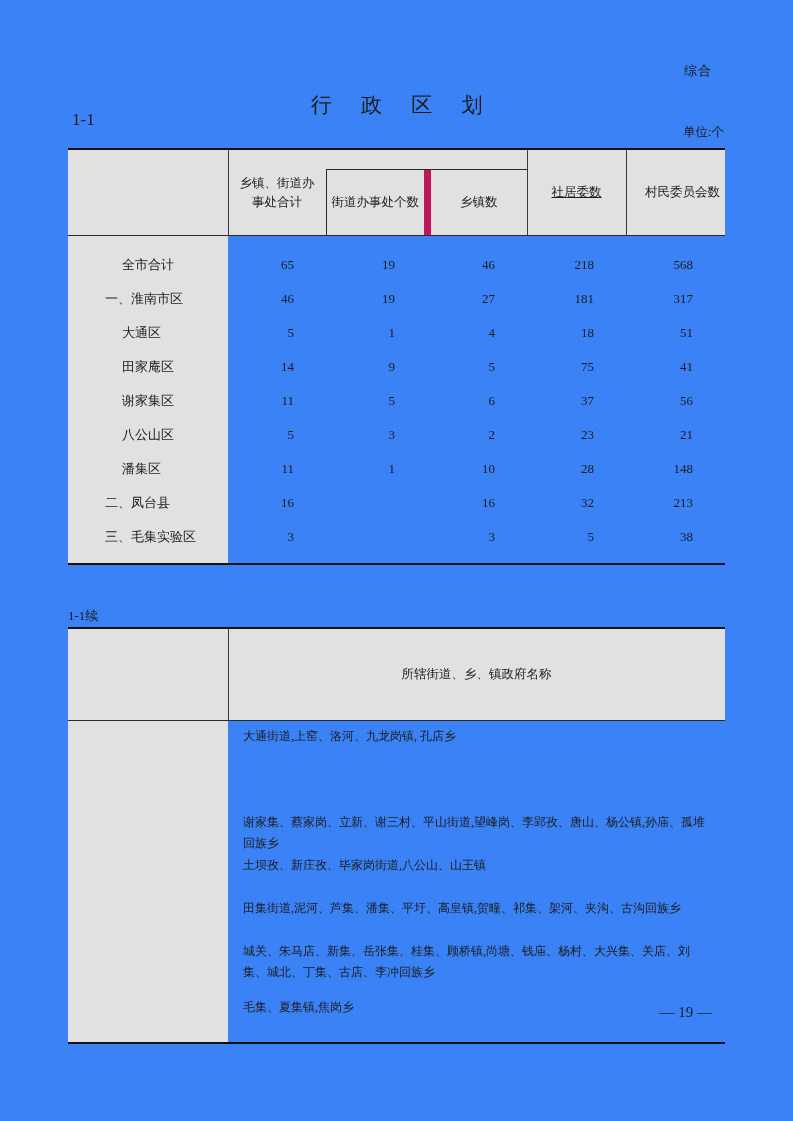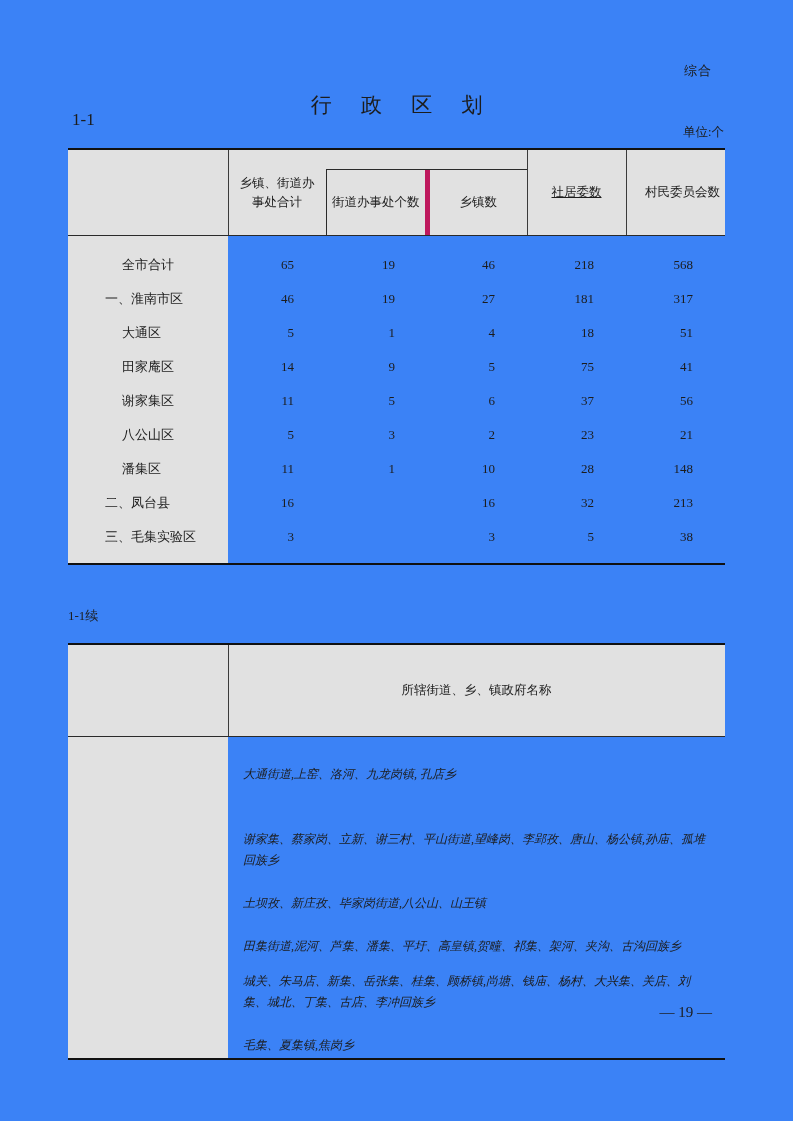--- a/index.html
+++ b/index.html
@@ -28,40 +28,40 @@
   .t1-header { position:relative; height:86px; background:#e1e1e1; border-bottom:1px solid #2a2a2a; }
   .h-cell { position:absolute; top:0; height:100%; display:flex; align-items:center;
             justify-content:center; text-align:center; font-size:12.5px; line-height:19px; }
   .h-total { left:160px; width:98px; padding:0 6px; }
   .h-shequ { left:459px; width:99px;text-decoration:underline; }
   .h-cunmin{ left:558px; width:113px; }
   .h-subbox { position:absolute; left:258px; top:19px; width:201px; bottom:0;
               border-left:1px solid #2a2a2a; border-top:1px solid #2a2a2a; display:flex; }
   .h-subcell { flex:1; display:flex; align-items:center; justify-content:center;
                font-size:12.5px; text-align:center; }
-  .h-subcell:first-child { border-right:5px solid #be185d; }
+  .h-subcell:first-child { border-right:7px solid #be185d; }
 
   .t1-body { position:relative; height:327px; }
   .stub-bg { position:absolute; left:0; top:0; bottom:0; width:160px; background:#e1e1e1; }
   .t1-rows { position:absolute; left:0; right:0; top:0; bottom:0; padding:12px 0 9px; }
   .t1-row { height:34px; display:flex; align-items:center; font-size:13px; }
   .t1-label { width:160px; }
   .lv1 { padding-left:37px; }
   .lv2 { padding-left:54px; }
   .t1-val { text-align:right; padding-right:32px; }
   .c1 { width:98px; } .c2 { width:101px; } .c3 { width:100px; }
   .c4 { width:99px; } .c5 { width:99px; }
 
   
-  .t2 { top:643px; }
+  .t2 { top:627px; }
   .t2-header { position:relative; height:92px; background:#e1e1e1; border-bottom:1px solid #2a2a2a; }
   .t2-header-label { position:absolute; left:160px; right:0; top:0; bottom:0;
                      display:flex; align-items:center; justify-content:center; font-size:12.5px; }
   .t2-body { position:relative; padding-top:5px; padding-bottom:2px; }
-  .t2-row { display:flex; align-items:flex-end; font-size:12px;font-style:italic; }
+  .t2-row { display:flex; align-items:flex-start; font-size:12px; }
   .t2-row.h43 { height:43px; } .t2-row.h56 { height:56px; }
   .t2-label { width:160px; padding-left:37px; flex:none; }
   .t2-names { flex:1; padding:0 12px 0 15px; line-height:21px; }
 </style>
 </head>
 <body>
 
 <div class="page">
 
   <div class="corner-tag">综合</div>

